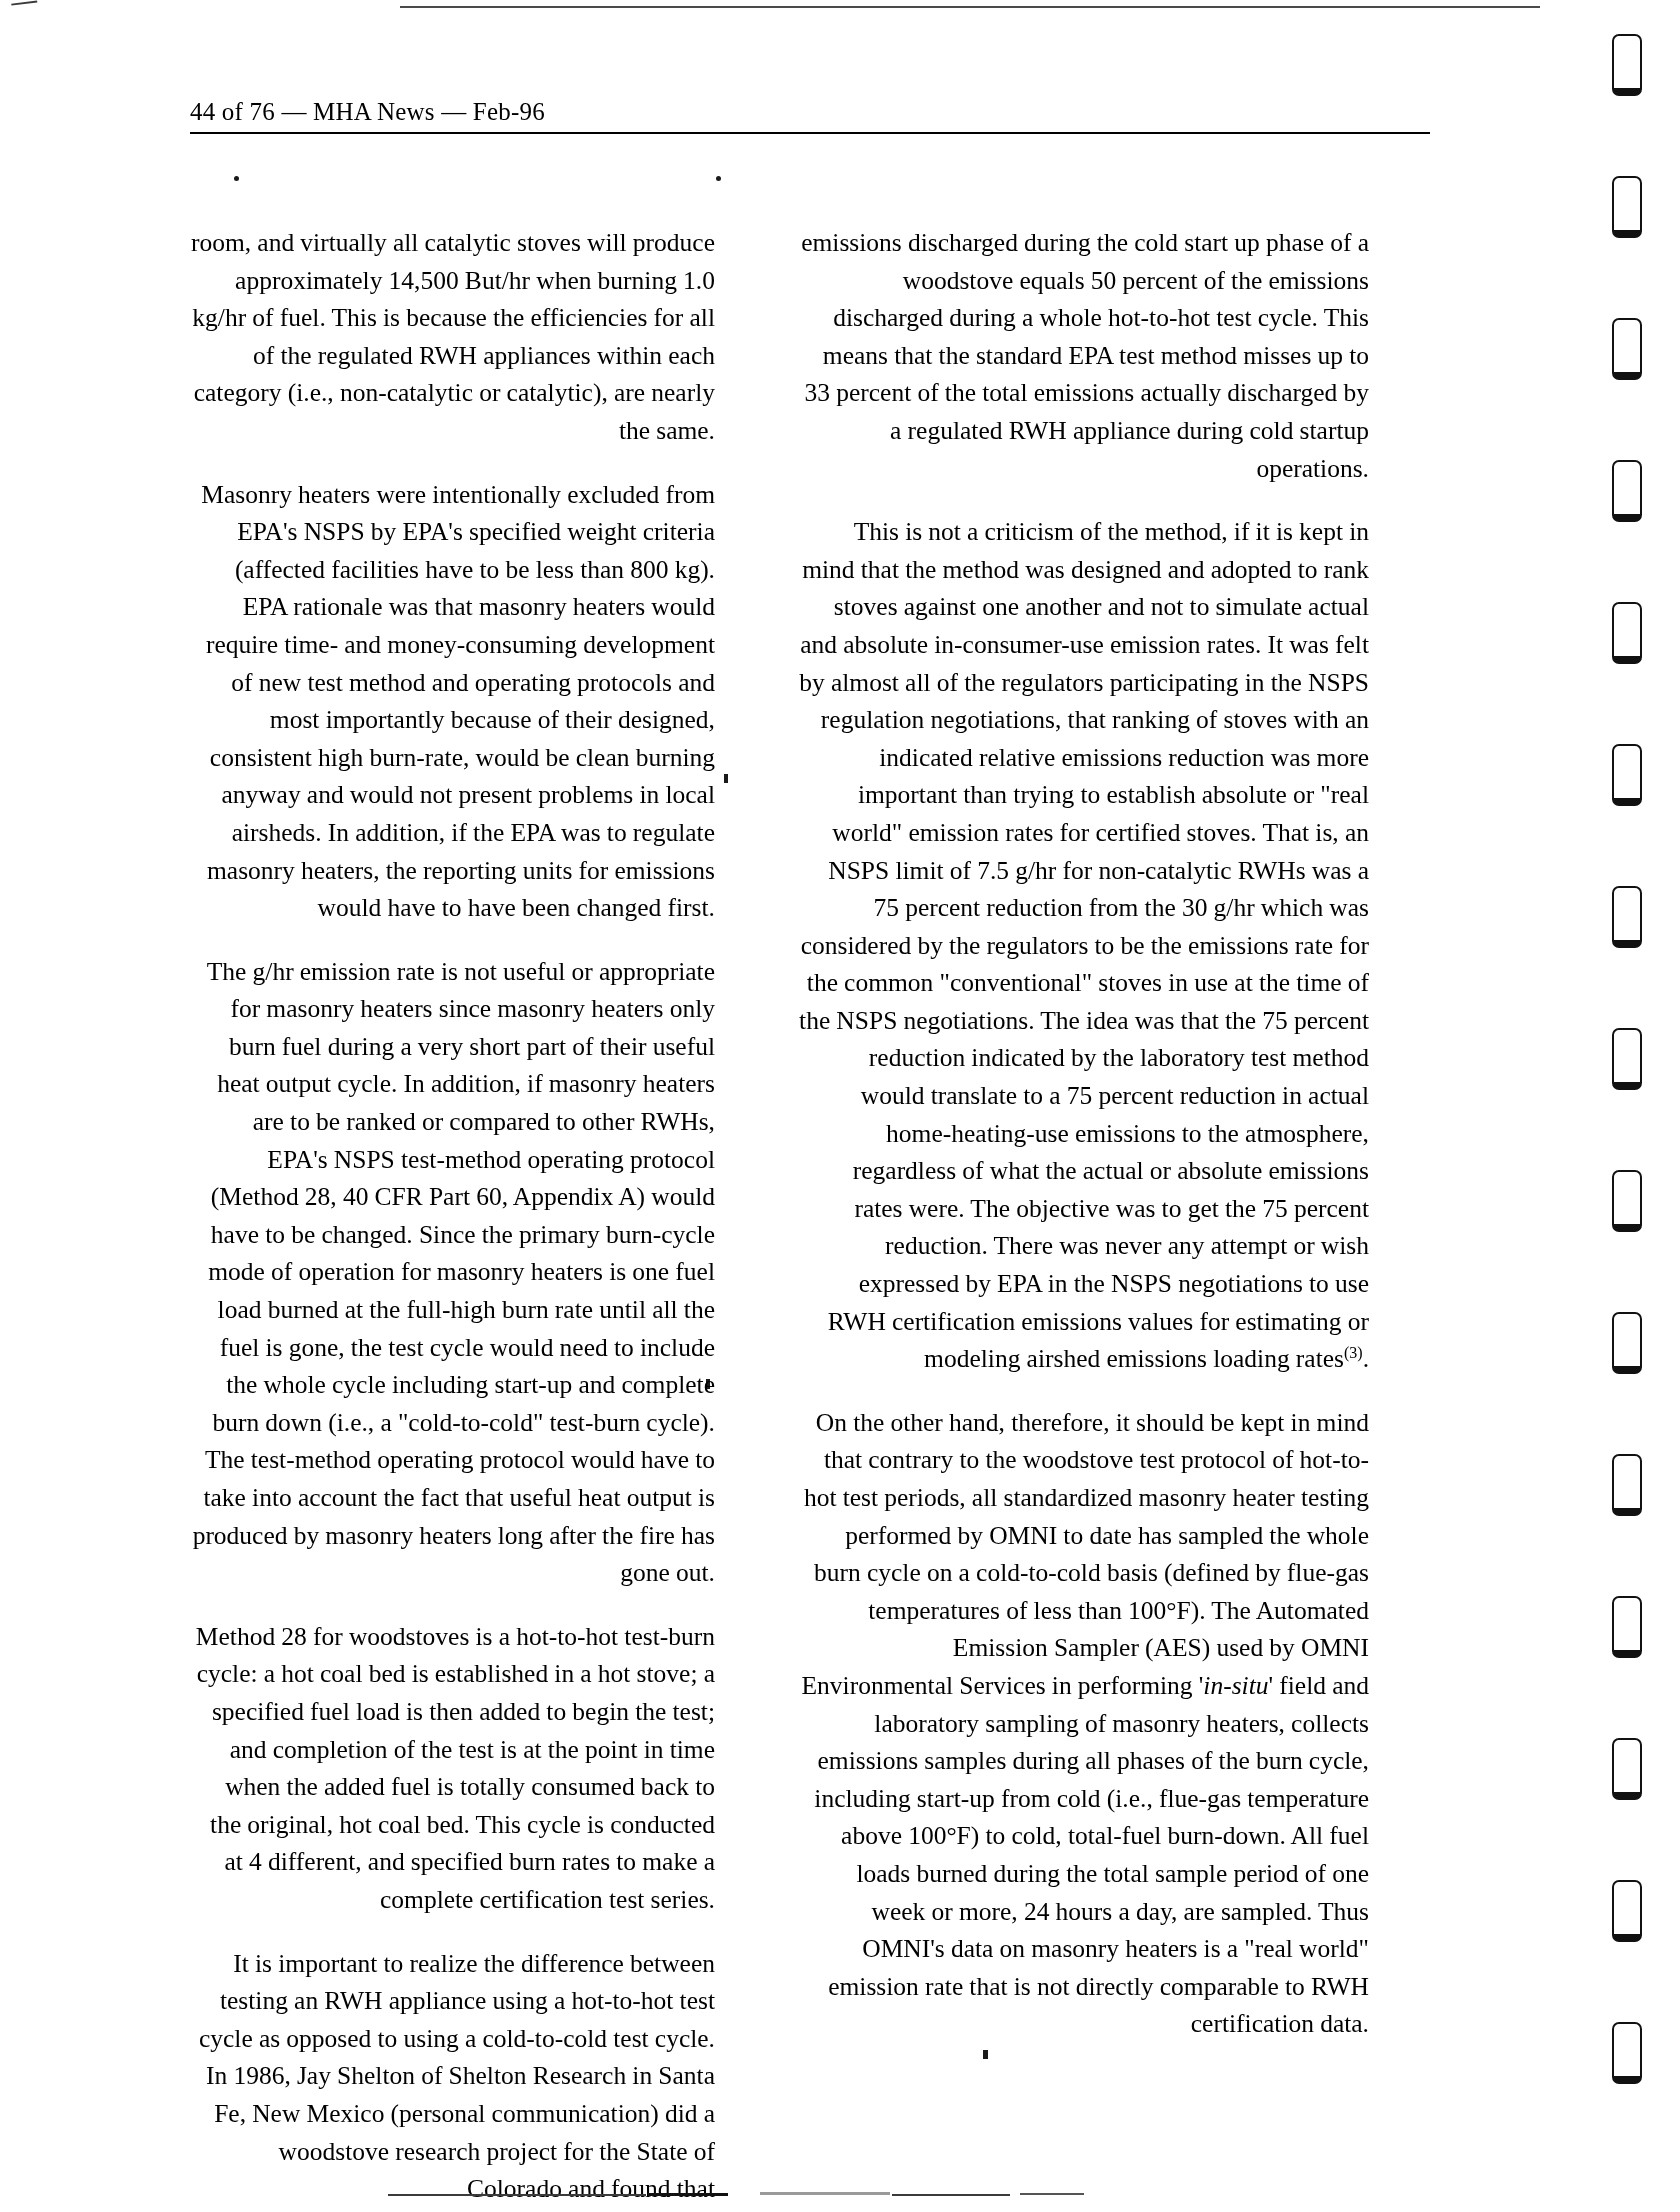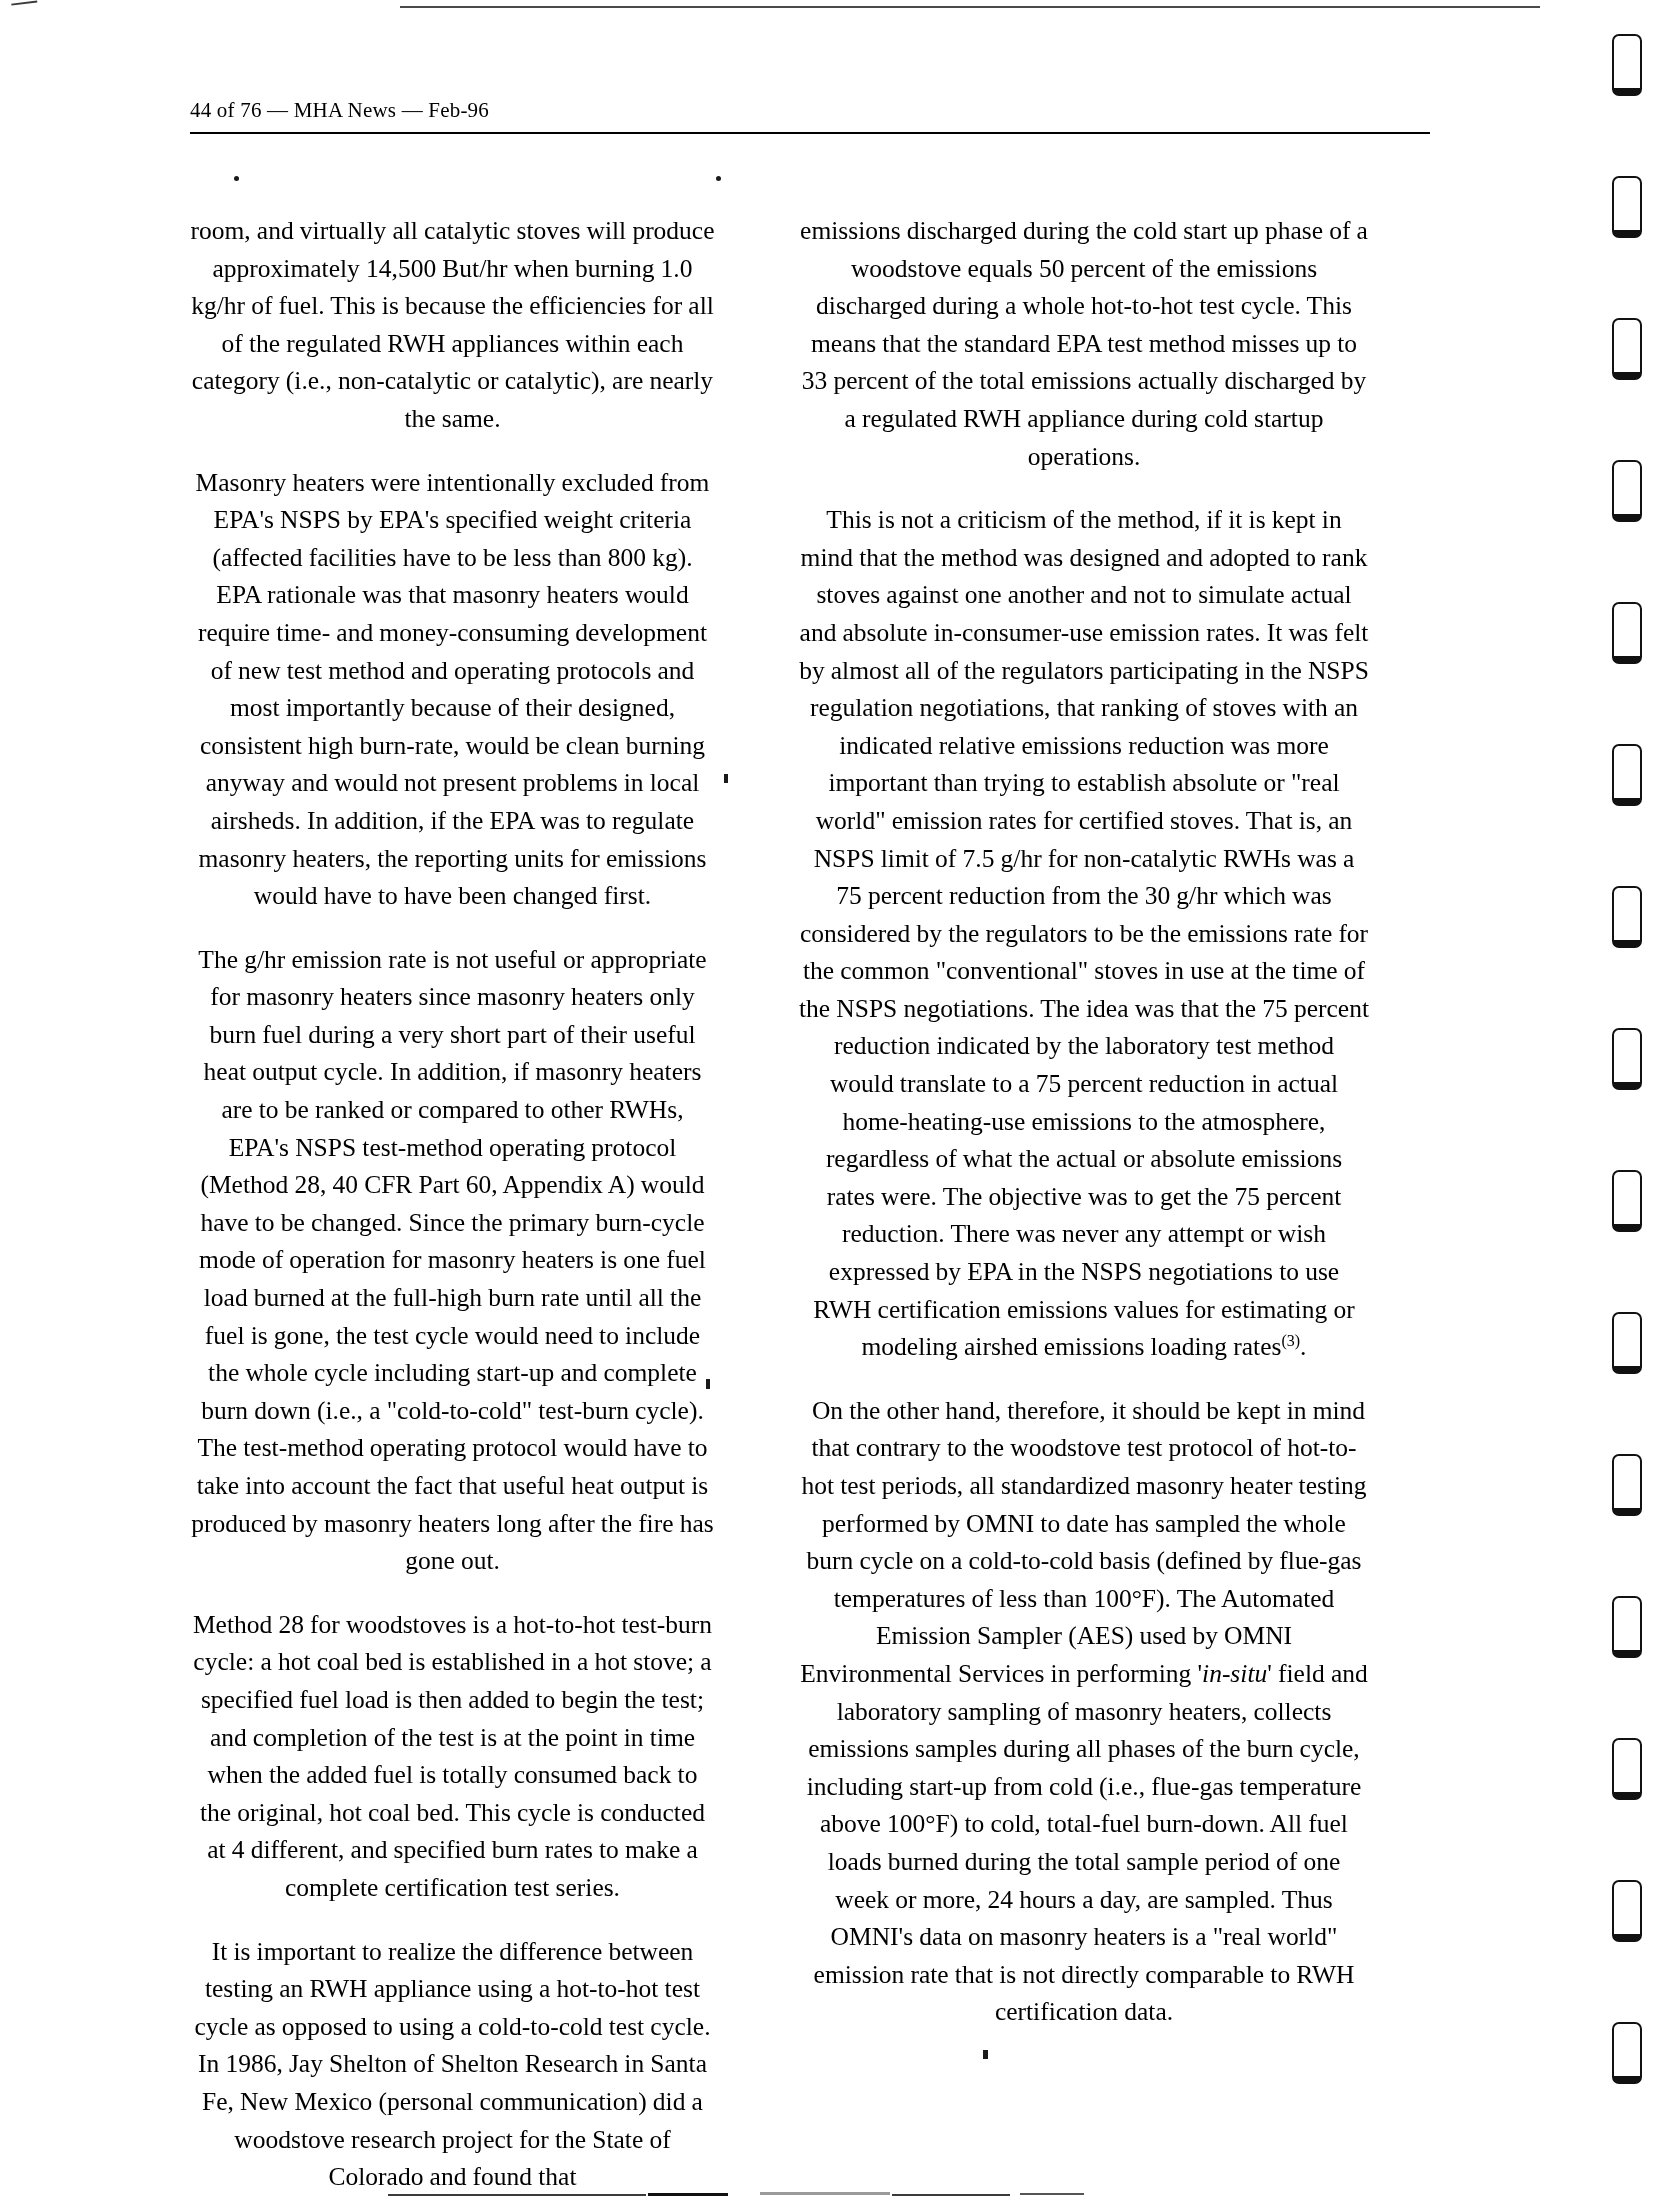--- a/index.html
+++ b/index.html
@@ -77,21 +77,21 @@
   }
 
   
   .header-area {
     position: absolute;
     top: 98px;
     left: 190px;
     width: 1240px;
   }
   .header-text {
-    font-size: 21px;
+    font-size: 25px;
     letter-spacing: 0.2px;
     white-space: nowrap;
   }
   .header-rule {
     position: absolute;
     top: 132px;
     left: 190px;
     width: 1240px;
     height: 2px;
     background: #000;
@@ -106,24 +106,24 @@
     display: flex;
     gap: 84px;
   }
   .col {
     width: 525px;
   }
   .col-right {
     width: 570px;
   }
   p.para {
-    margin: 4px 0 26px 0;
+    margin: 16px 0 26px 0;
     font-size: 25.5px;
     line-height: 37.6px;
-    text-align: center;
+    text-align: right;
     word-spacing: -0.2px;
   }
   p.para.indent-sm {
     text-indent: 9px;
   }
   sup.fn {
     font-size: 16px;
     vertical-align: super;
     line-height: 0;
   }

